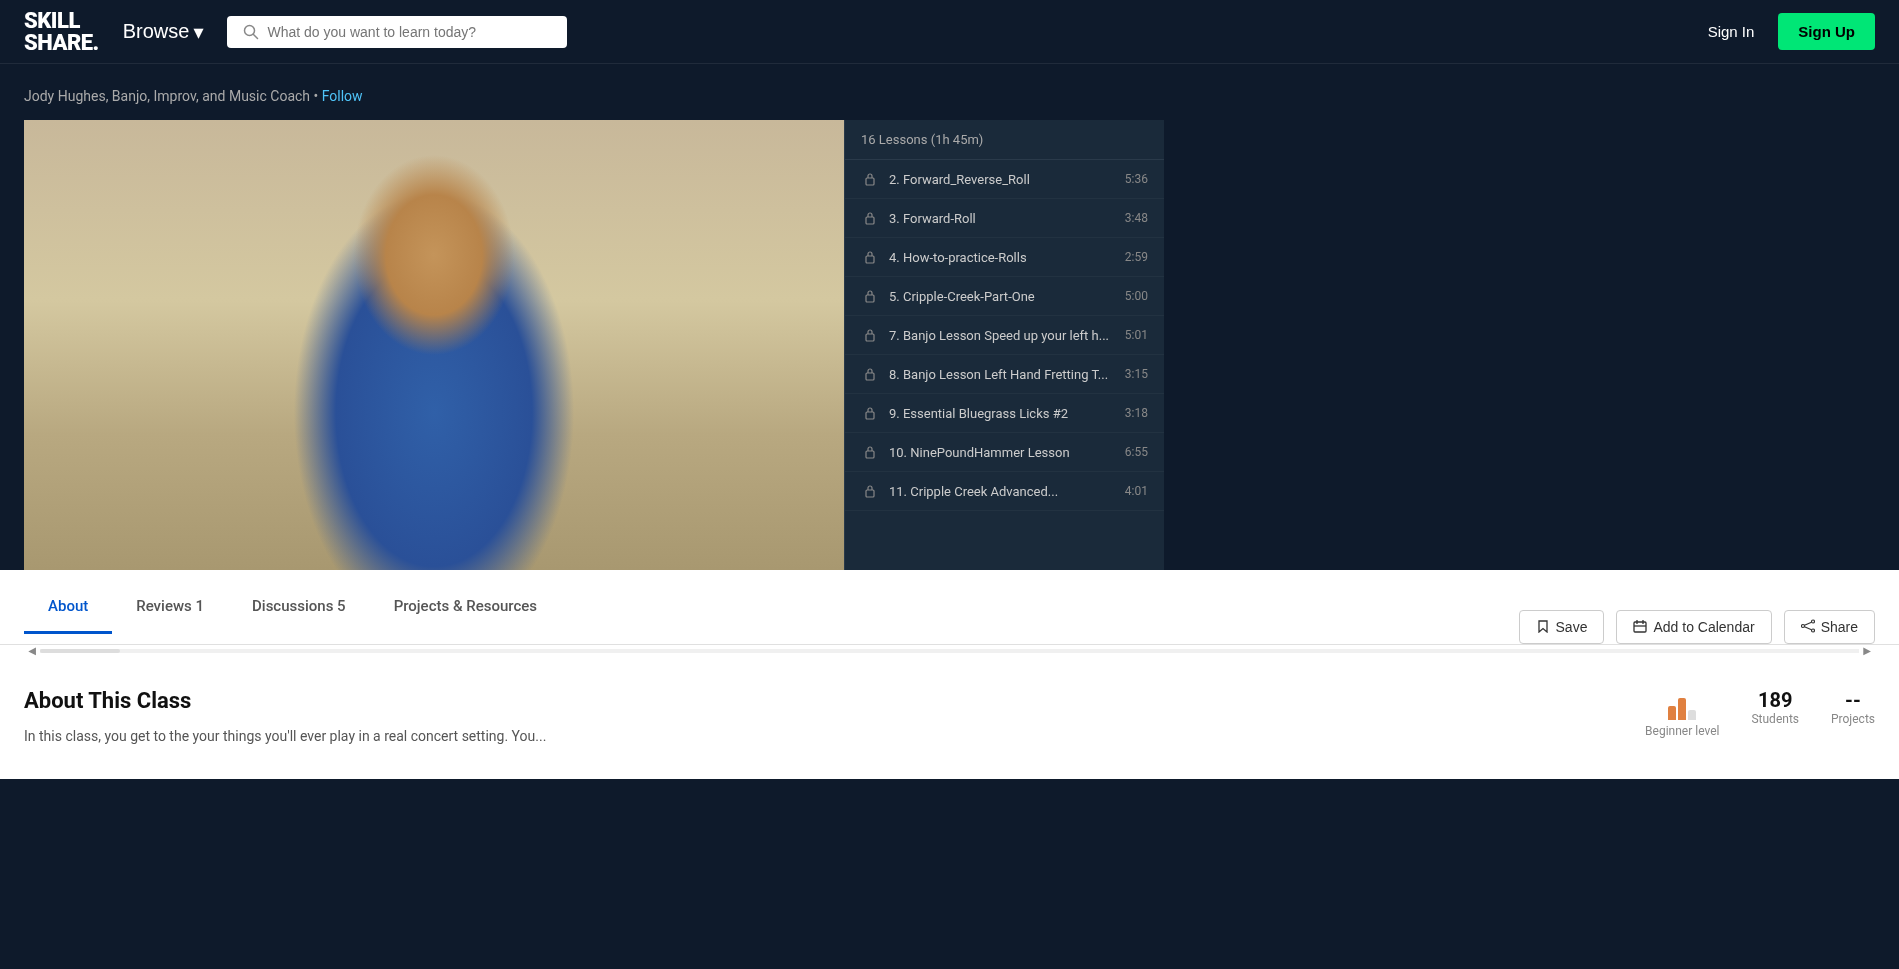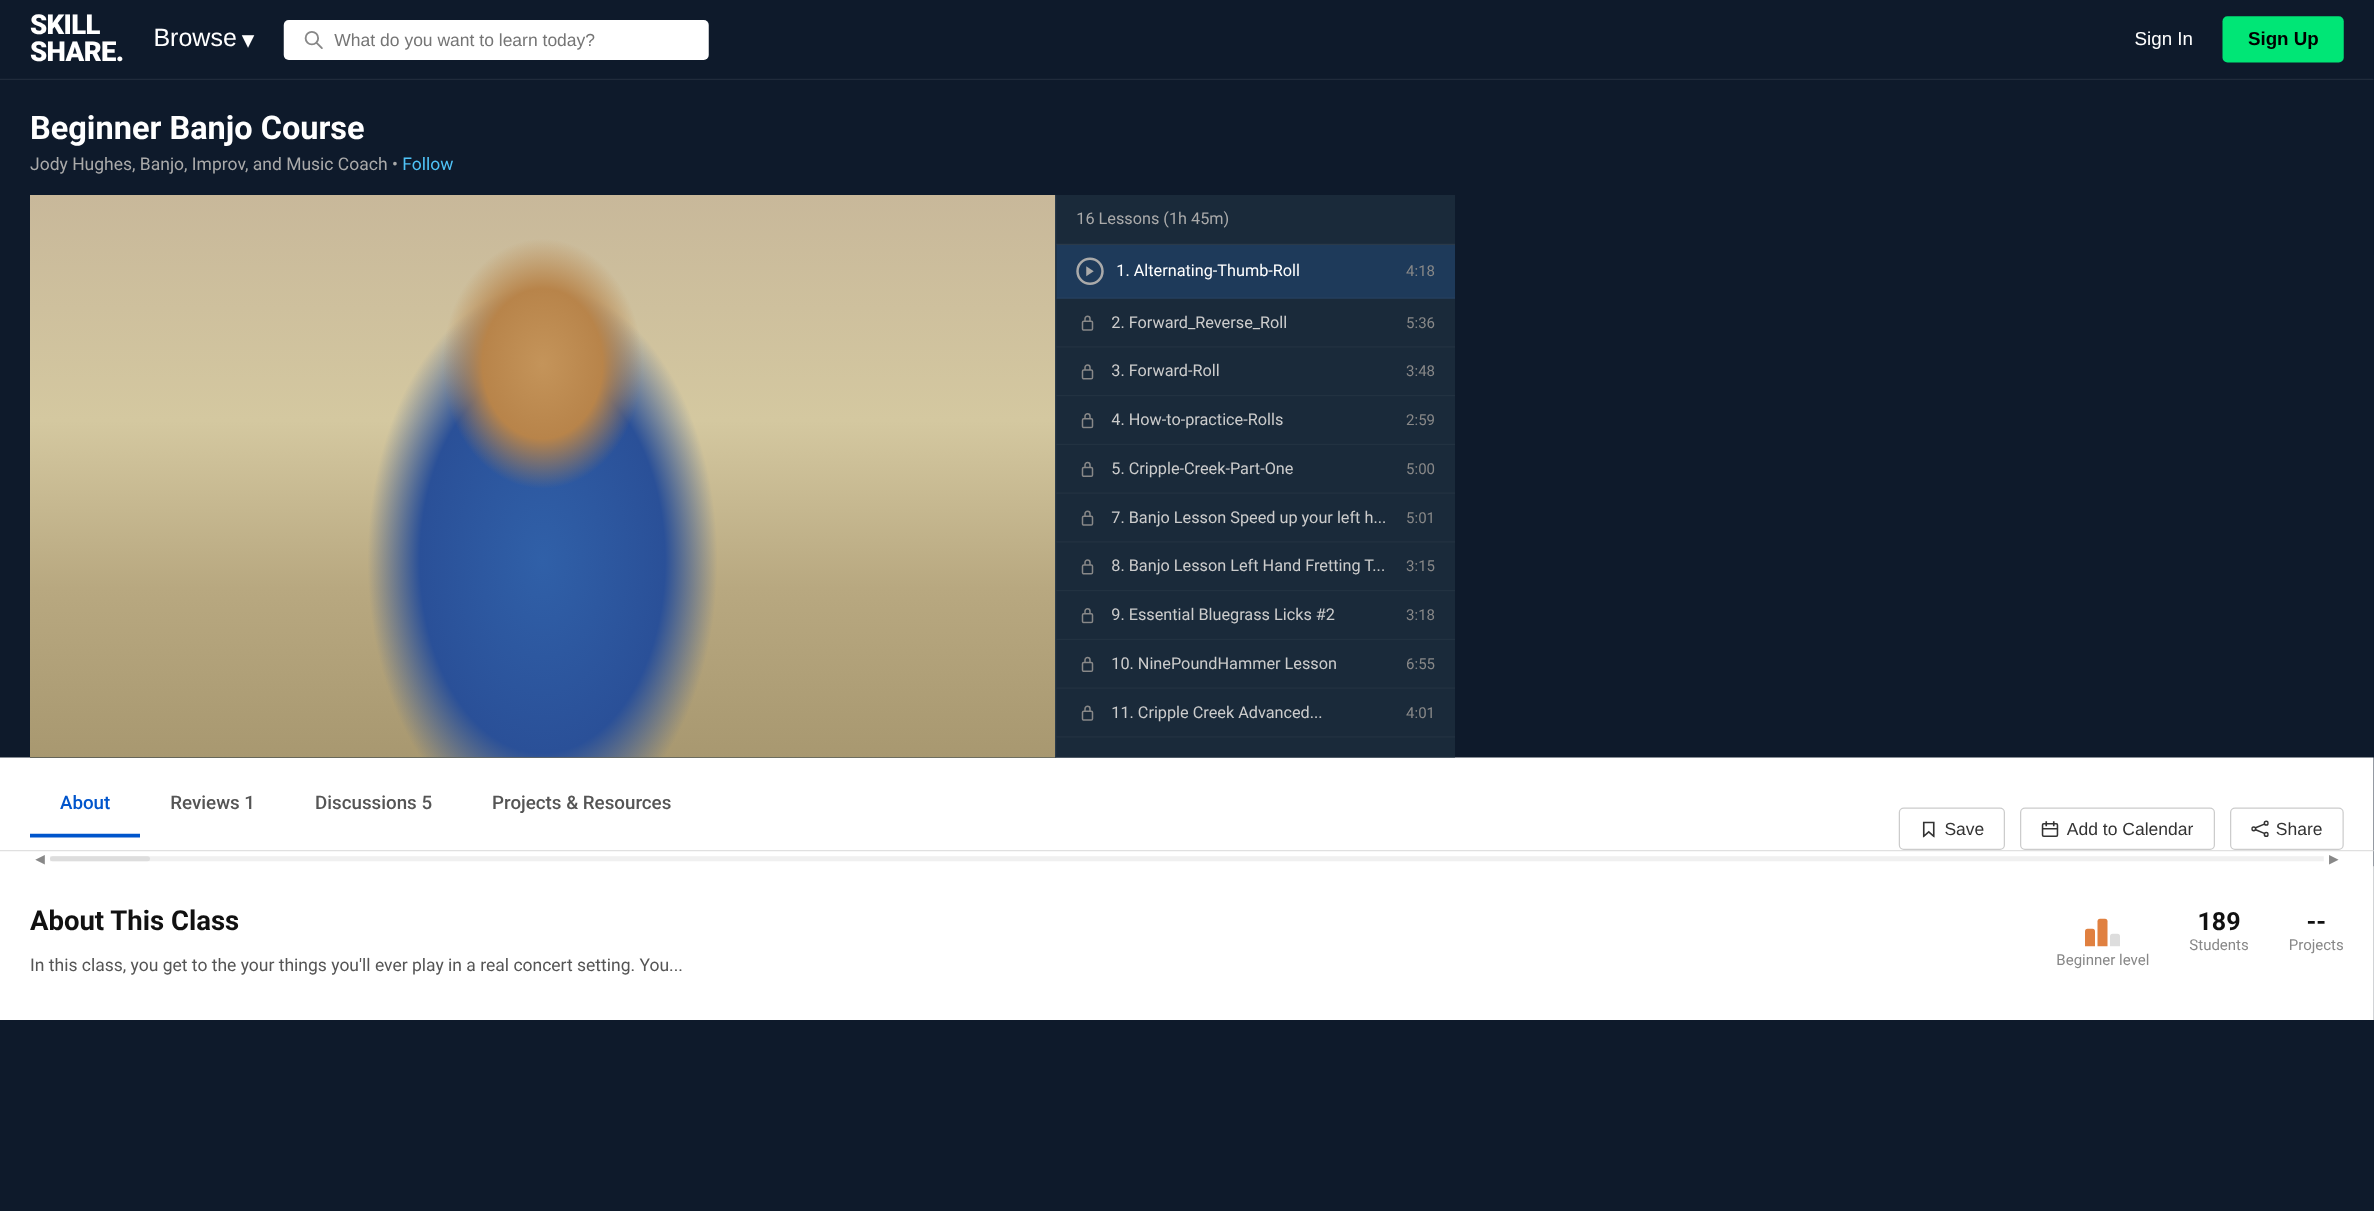--- a/index.html
+++ b/index.html
@@ -226,21 +226,21 @@
       border-bottom-color: #0055cc;
     }
     .tab-actions {
       margin-left: auto;
       display: flex;
       gap: 12px;
       align-items: center;
     }
     .action-btn {
       display: flex;
-      align-items: center;
+      align-items: flex-start;
       gap: 6px;
       padding: 8px 16px;
       border: 1px solid #ccc;
       border-radius: 4px;
       background: #fff;
       font-size: 14px;
       color: #333;
       cursor: pointer;
       margin-top: 40px;
     }
@@ -345,21 +345,20 @@
 
   <button class="sign-in-btn">
     <span>Sign In</span>
   </button>
   <button class="sign-up-btn">
     <span>Sign Up</span>
   </button>
 </nav>
 
 <div class="page-content">
-  <h1 class="course-title">Beginner Banjo Course</h1>
   <div class="course-author">
     <span>Jody Hughes, Banjo, Improv, and Music Coach</span>
     <span> • </span>
     <a href="#">Follow</a>
   </div>
 
   <div class="main-area">
 
     <div class="video-container">
       <div class="video-thumbnail">
@@ -367,29 +366,20 @@
         <div class="video-person-overlay"></div>
       </div>
     </div>
 
     <div class="lesson-list-container">
       <div class="lesson-list-header">
         <span>16 Lessons (1h 45m)</span>
       </div>
       <div class="lesson-list-scroll">
 
-      <div class="lesson-item active">
-            <div class="lesson-icon play-icon">
-              <svg width="8" height="10" viewBox="0 0 8 10" fill="#aaa">
-                <polygon points="1,1 7,5 1,9"></polygon>
-              </svg>
-            </div>
-            <span class="lesson-name">1. Alternating-Thumb-Roll</span>
-            <span class="lesson-duration">4:18</span>
-          </div>
           <div class="lesson-item">
             <div class="lesson-icon">
               <svg width="12" height="14" viewBox="0 0 12 14" fill="none">
                 <rect x="2" y="6" width="8" height="7" rx="1" stroke="#888" stroke-width="1.2"></rect>
                 <path d="M4 6V4a2 2 0 0 1 4 0v2" stroke="#888" stroke-width="1.2" fill="none"></path>
               </svg>
             </div>
             <span class="lesson-name">2. Forward_Reverse_Roll</span>
             <span class="lesson-duration">5:36</span>
           </div>

